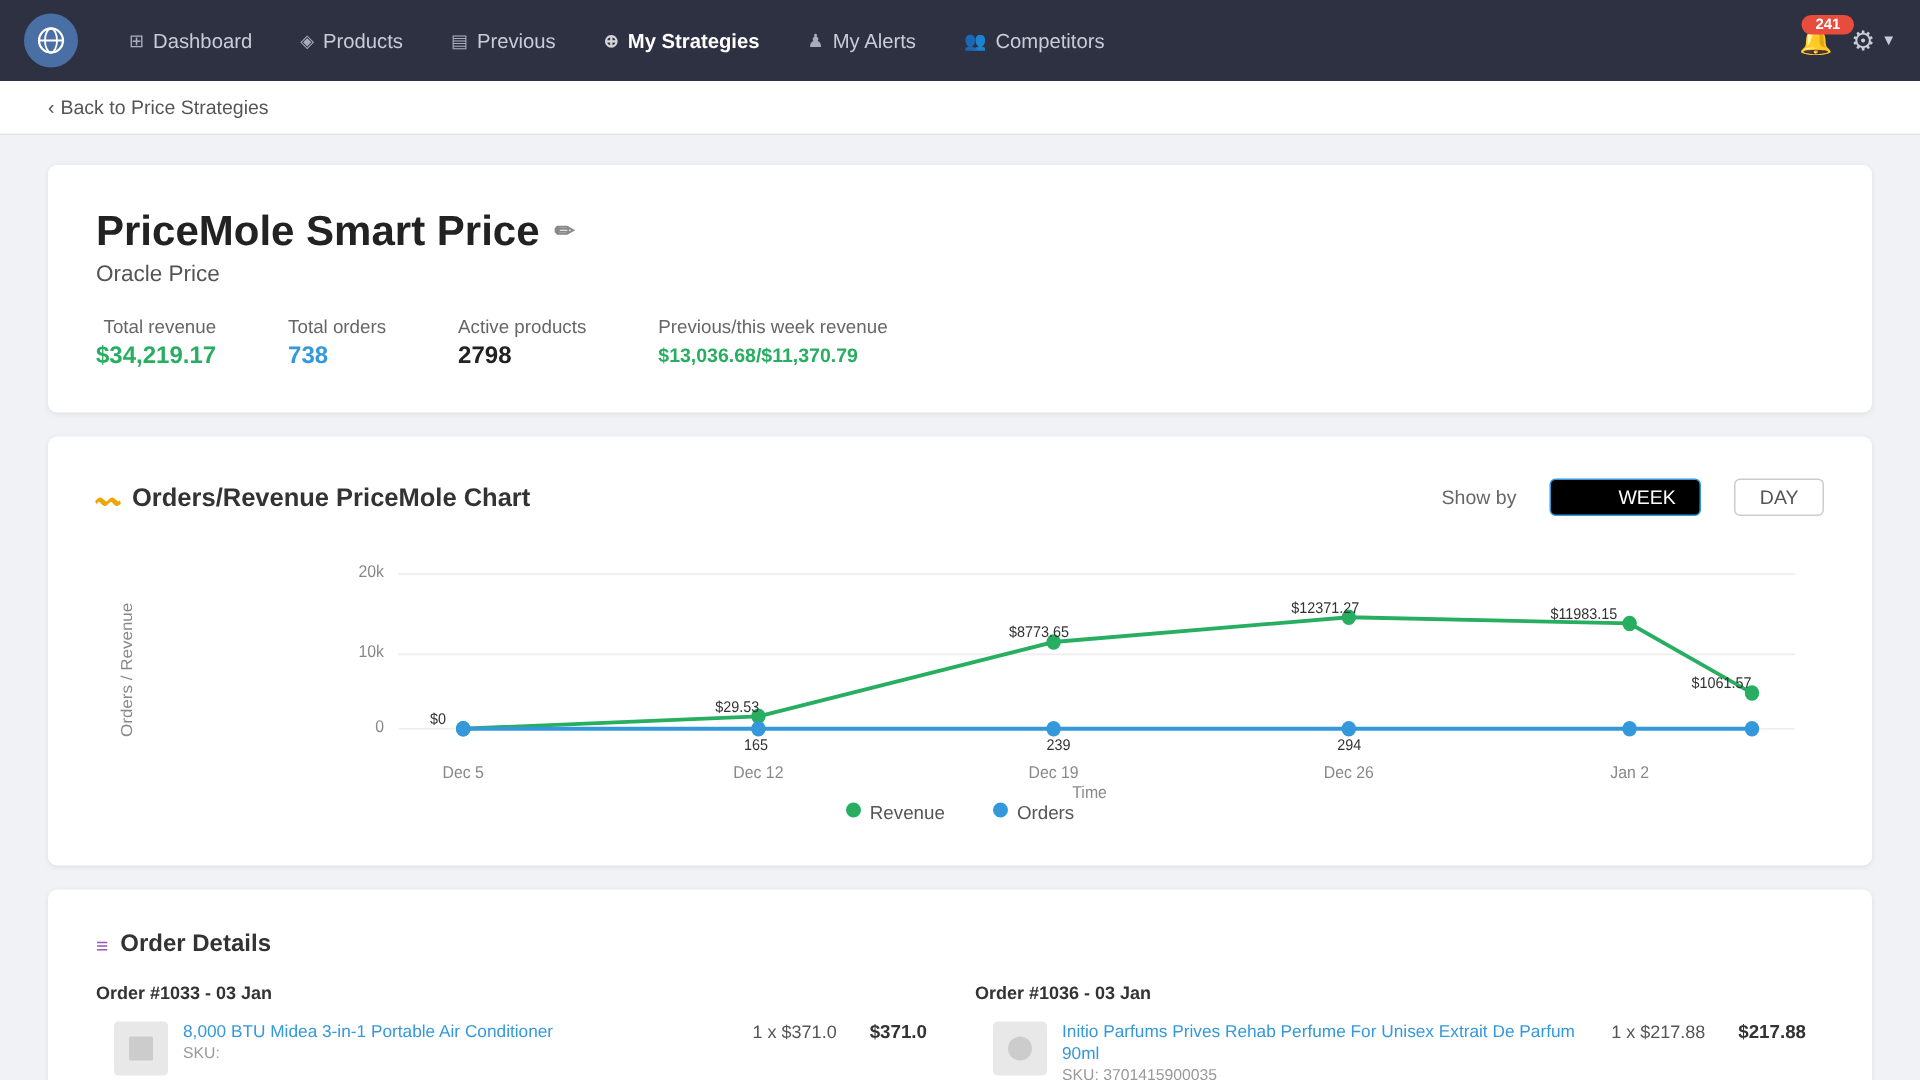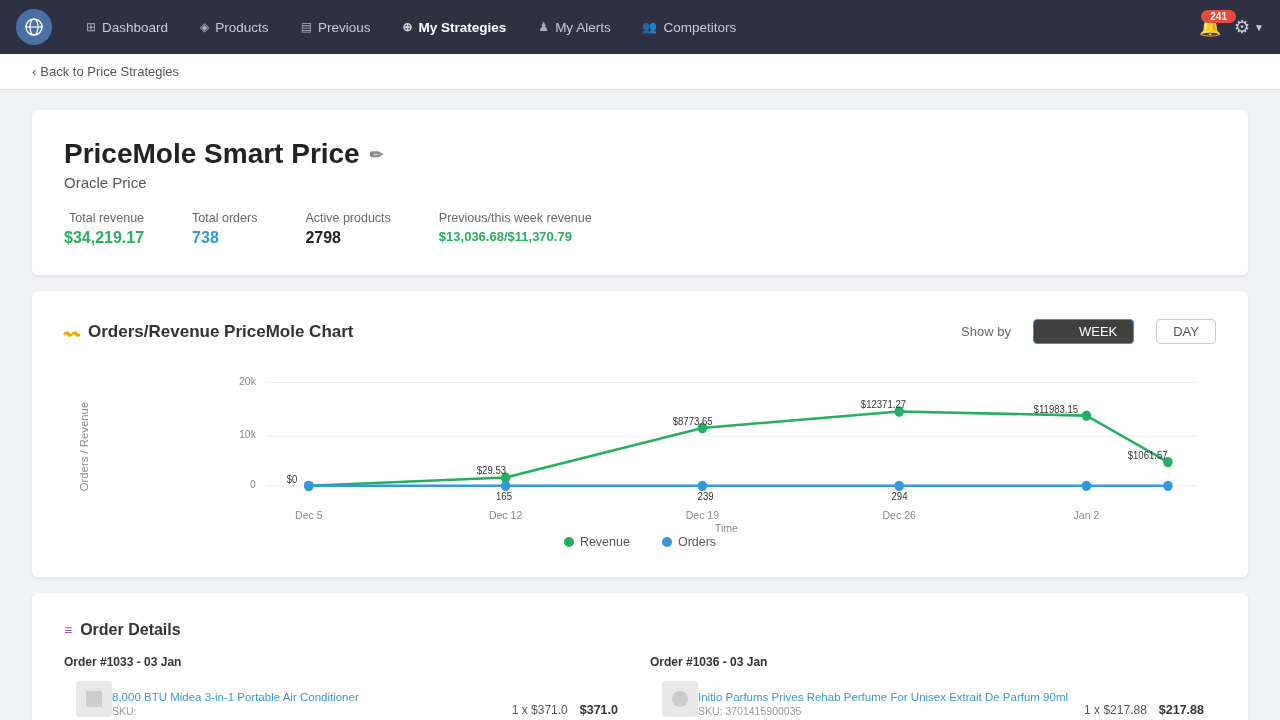--- a/index.html
+++ b/index.html
@@ -117,50 +117,50 @@
     .show-by {
       display: flex; align-items: center; gap: 22px;
     }
     .show-by-label { color: #666; font-size: 13px; }
     .period-btn {
       border: 1.5px solid #3498db;
       background: none; border-radius: 4px;
       padding: 4px 16px; font-size: 13px; cursor: pointer;
       color: #333;
     }
-    .period-btn.active { background: #404040; color: white; border-color: #3498db; padding-left: 45px; }
+    .period-btn.active { background: #000000; color: white; border-color: #3498db; padding-left: 45px; }
     .period-btn:not(.active) { color: #555; border-color: #ccc; }
 
     
     .chart-container { position: relative; width: 100%; }
     .chart-svg { width: 100%; height: 160px; }
     .chart-legend {
       display: flex; justify-content: center; gap: 32px;
       margin-top: 8px;
     }
-    .legend-item { display: flex; align-items: center; gap: 6px; font-size: 12.5px; color: #555; }
+    .legend-item { display: flex; gap: 6px; font-size: 12.5px; color: #555; }
     .legend-dot { width: 10px; height: 10px; border-radius: 50%; border: 2px solid; }
     .legend-dot.green { border-color: #27ae60; background: #27ae60; }
     .legend-dot.blue { border-color: #3498db; background: #3498db; }
 
     
     .section-title {
       display: flex; align-items: center; gap: 8px;
       font-size: 16px; font-weight: 600; color: #333;
       margin-bottom: 16px;
     }
     .grid-icon { color: #9b59b6; font-size: 14px; }
 
     .orders-grid {
       display: grid; grid-template-columns: 1fr 1fr; gap: 20px;
     }
     .order-card { border-bottom: 1px solid #eee; padding-bottom: 12px; margin-bottom: 8px; }
     .order-header { font-size: 12px; font-weight: 600; color: #333; margin-bottom: 8px; }
     .order-row {
-      display: flex; align-items: flex-end; 
+      display: flex; align-items: flex-start; gap: 10px;
       padding: 4px 12px;
     }
     .order-thumb {
       width: 36px; height: 36px;
       background: #e8e8e8; border-radius: 3px;
       flex-shrink: 0; display: flex; align-items: center; justify-content: center;
       font-size: 18px; color: #aaa;
     }
     .order-details { flex: 1; }
     .order-name { font-size: 11.5px; color: #3498db; line-height: 1.3; }

